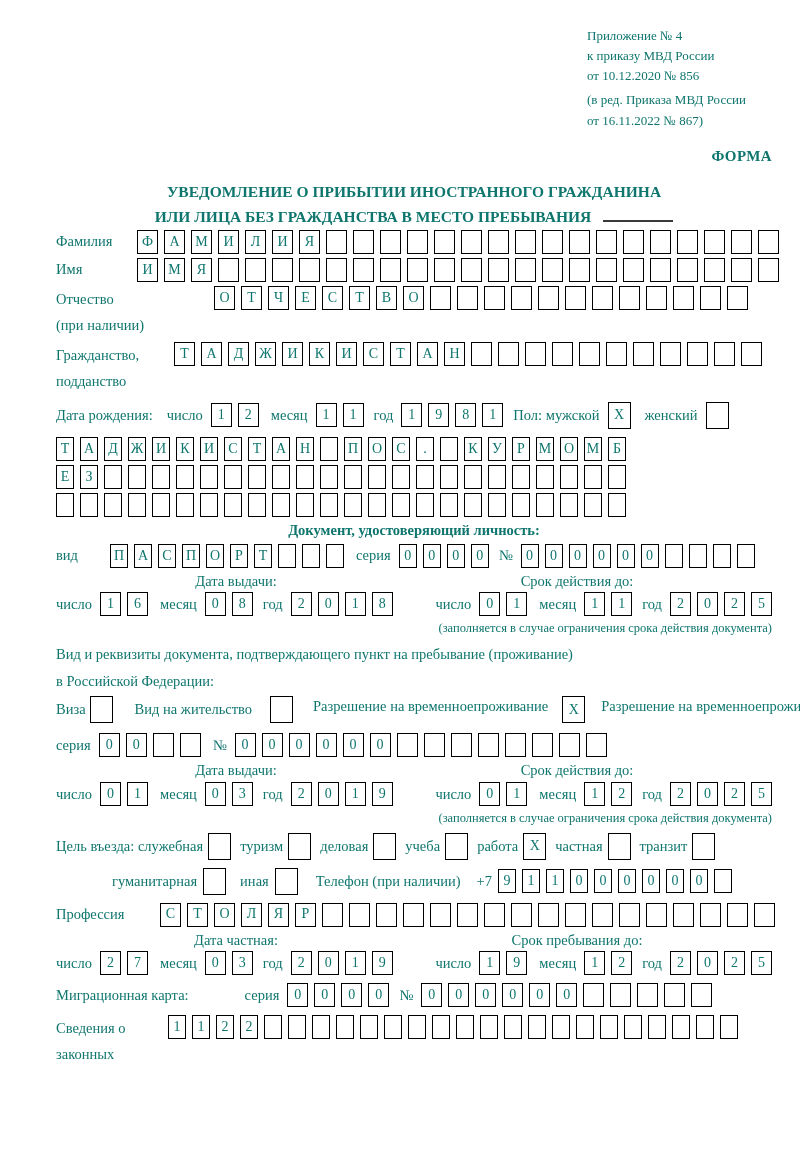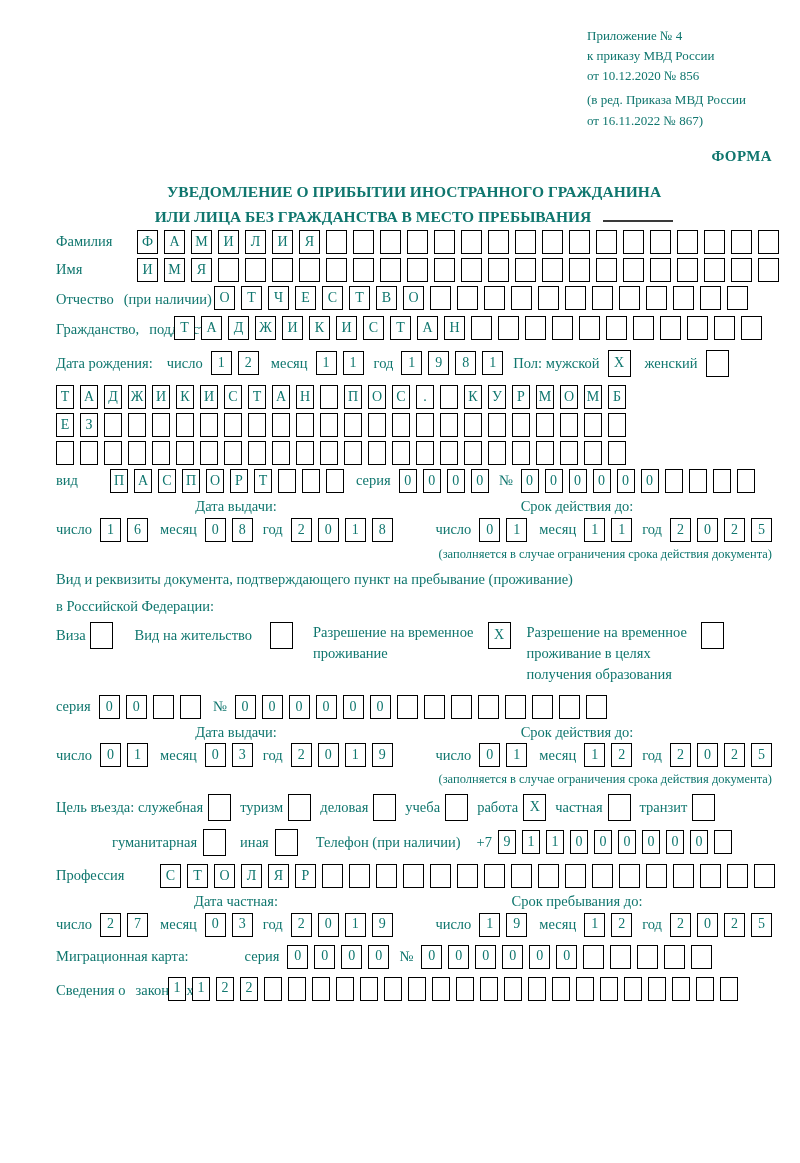--- a/index.html
+++ b/index.html
@@ -16,42 +16,42 @@
   .header-note .gap { height:4px; }
   .form-label { text-align:right; font-weight:bold; font-size:15px; margin-top:16px; letter-spacing:0.4px; }
   
   .title { text-align:center; font-weight:bold; font-size:15.5px; line-height:1.6; margin-top:14px; }
   .blank { display:inline-block; width:70px; border-bottom:2px solid #3a3a3a; height:0.85em; margin-left:12px; }
   .section-heading { font-weight:bold; text-align:center; font-size:14.6px; margin-top:26px; margin-bottom:16px; letter-spacing:0.2px; }
   
   .frow { display:flex; align-items:center; margin-bottom:4px; }
   .frow.top { align-items:flex-start; }
   .lbl { flex:none; margin-right:8px; white-space:nowrap; }
-  .lblcol { display:flex; flex-direction:row; flex:none;gap:10px; }
+  .lblcol { display:flex; flex-direction:column; flex:none; }
   .lblcol span { line-height:26px; white-space:nowrap; }
   .colstack { display:flex; flex-direction:column; gap:4px; }
   
   .cells { display:inline-flex; gap:6px; flex:none; }
   .cell {
     flex:none; width:21px; height:24px; border:1.5px solid #000;
     display:inline-flex; align-items:center; justify-content:center;
     font-size:14px; background:#fff;
   }
   .tight .cell { width:18px; }
   .checkcells .cell { width:23px; height:27px; }
   .filled { }
   
   .hdr2 { display:flex; margin-bottom:2px; margin-top:4px; }
   .hdr2 .h1 { width:360px; text-align:center; }
   .hdr2 .h2 { flex:1; text-align:center; padding-right:34px; }
   .spacer { flex:1; }
   .note { font-size:12.5px; text-align:right; margin-top:2px; margin-bottom:6px; }
   .para { margin-top:8px; margin-bottom:2px; }
   .center-bold { text-align:center; font-weight:bold; margin:2px 0 4px 0; }
-  .lblcenter { display:flex; flex-direction:column; text-align:left; flex:none; line-height:1.45; }
+  .lblcenter { display:flex; flex-direction:row; text-align:center; flex:none; line-height:1.45; }
   .mt8 { margin-top:8px; } .mb8 { margin-bottom:8px; }
   .w73 { width:73px; } .w118 { width:118px; } .w142 { width:142px; } .w158 { width:158px; } .w96 { width:96px; } .w112 { width:112px; }
 </style>
 </head>
 <body>
 
 <div class="page">
 
   <div class="header-note">
     <div>Приложение № 4</div>
@@ -294,20 +294,21 @@
           <span class="cell"></span>
           <span class="cell"></span>
           <span class="cell"></span>
           <span class="cell"></span>
           <span class="cell"></span>
           <span class="cell"></span>
         </span>
     </span>
   </div>
 
+  <div class="center-bold">Документ, удостоверяющий личность:</div>
 
   <div class="frow">
     <span class="lbl" style="margin-right:32px">вид</span>
     <span class="cells tight" style="margin-right:12px">
         <span class="cell filled">П</span>
         <span class="cell filled">А</span>
         <span class="cell filled">С</span>
         <span class="cell filled">П</span>
         <span class="cell filled">О</span>
         <span class="cell filled">Р</span>

